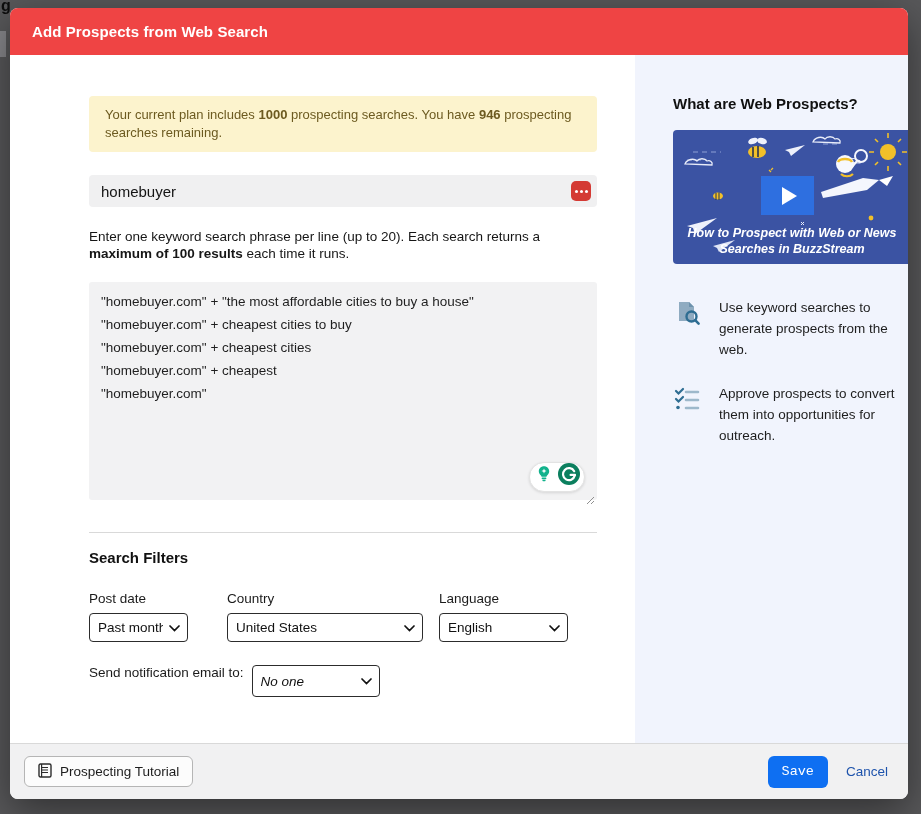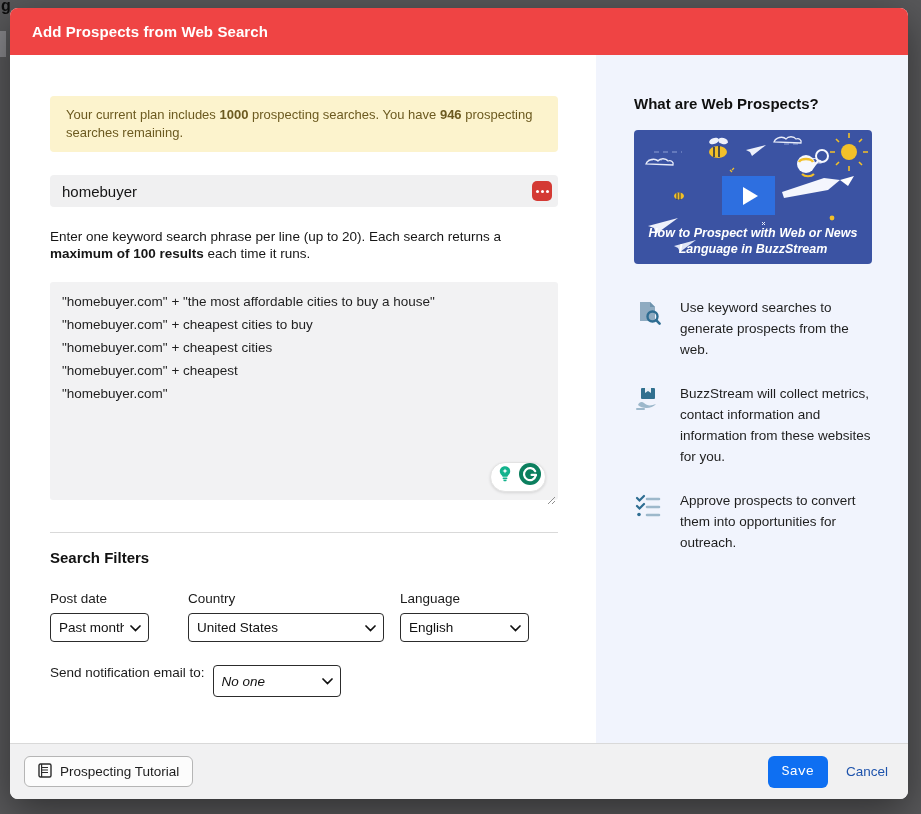--- a/index.html
+++ b/index.html
@@ -19,21 +19,21 @@
     background:#fff; border-radius:8px; overflow:hidden;
     box-shadow:0 12px 40px rgba(0,0,0,.45);
     display:flex; flex-direction:column;
   }
   .m-header {
     flex:none; height:47px; background:#ef4444; color:#fff;
     display:flex; align-items:center; padding:0 22px;
   }
   .m-title { font-size:15px; font-weight:600; letter-spacing:.1px; }
 
-  .m-body { flex:1; display:flex; min-height:0; }
+  .m-body { flex:1; display:flex; min-height:0;padding-left:39px; }
   .m-main { flex:none; width:586px; background:#fff; padding:41px 38px 0 40px; }
   .m-side { flex:1; background:#f1f4fd; padding:40px 36px 0 38px; }
 
   
   .alert {
     background:#fcf3cd; border-radius:4px; padding:10px 16px;
     color:#6c5a20; font-size:13px; line-height:18px;
   }
   .alert b { font-weight:700; }
 
@@ -298,48 +298,37 @@
 
           <path d="M96 40l2 2M100 38l-2 2" stroke="#f2c029" stroke-width="1.2"></path>
           <circle cx="198" cy="88" r="2.4" fill="#f2c029"></circle>
           <path d="M128 92l3 3M131 92l-3 3" stroke="#e8ecf9" stroke-width="1"></path>
         </svg>
         <div class="play-btn">
             <div class="play-tri"></div>
           </div>
         <div class="video-caption">
           <div>How to Prospect with Web or News</div>
-          <div>Language in BuzzStream</div>
+          <div>Searches in BuzzStream</div>
         </div>
       </div>
 
       <div class="bullets">
         <div class="bullet">
           <span class="b-icon">
             <svg width="28" height="28" viewBox="0 0 28 28">
               <path d="M6 3h10l5 5v14H6z" fill="#8fabc1"></path>
               <path d="M16 3l5 5h-5z" fill="#6d92ad"></path>
               <circle cx="18.5" cy="17.5" r="5" fill="none" stroke="#2e6d92" stroke-width="2.4"></circle>
               <path d="M22.2 21.2l3.4 3.4" stroke="#2e6d92" stroke-width="2.6" stroke-linecap="round"></path>
             </svg>
           </span>
           <span class="b-text">Use keyword searches to generate prospects from the web.</span>
         </div>
 
-        <div class="bullet">
-          <span class="b-icon">
-            <svg width="28" height="28" viewBox="0 0 28 28">
-              <rect x="7" y="3" width="14" height="11" rx="1" fill="#31708f"></rect>
-              <path d="M11 3h6v5l-3-2-3 2z" fill="#e9f0f6"></path>
-              <path d="M4 20c4 4 14 4 18-1-5 2-9 2-12-1-2-2-5-1-6 2z" fill="#9db8cb"></path>
-              <path d="M3 24h7" stroke="#9db8cb" stroke-width="2" stroke-linecap="round"></path>
-            </svg>
-          </span>
-          <span class="b-text">BuzzStream will collect metrics, contact information and information from these websites for you.</span>
-        </div>
 
         <div class="bullet">
           <span class="b-icon">
             <svg width="28" height="28" viewBox="0 0 28 28">
               <path d="M3 6l2.5 2.5L10 4" fill="none" stroke="#2e6d92" stroke-width="2.2" stroke-linecap="round"></path>
               <path d="M3 14l2.5 2.5L10 12" fill="none" stroke="#2e6d92" stroke-width="2.2" stroke-linecap="round"></path>
               <circle cx="5" cy="22.5" r="1.8" fill="#2e6d92"></circle>
               <path d="M13 7h12M13 15h12M13 23h12" stroke="#9db8cb" stroke-width="2.6" stroke-linecap="round"></path>
             </svg>
           </span>

